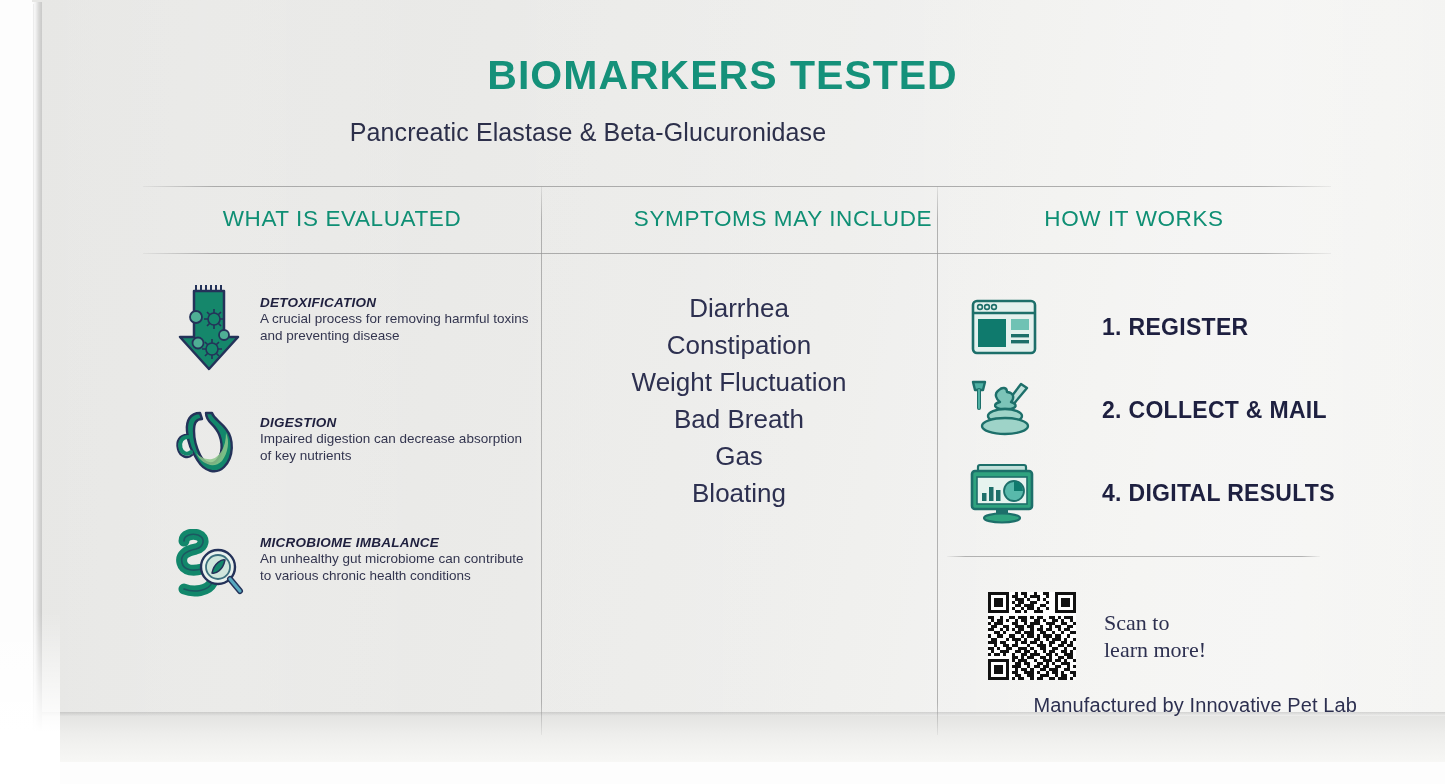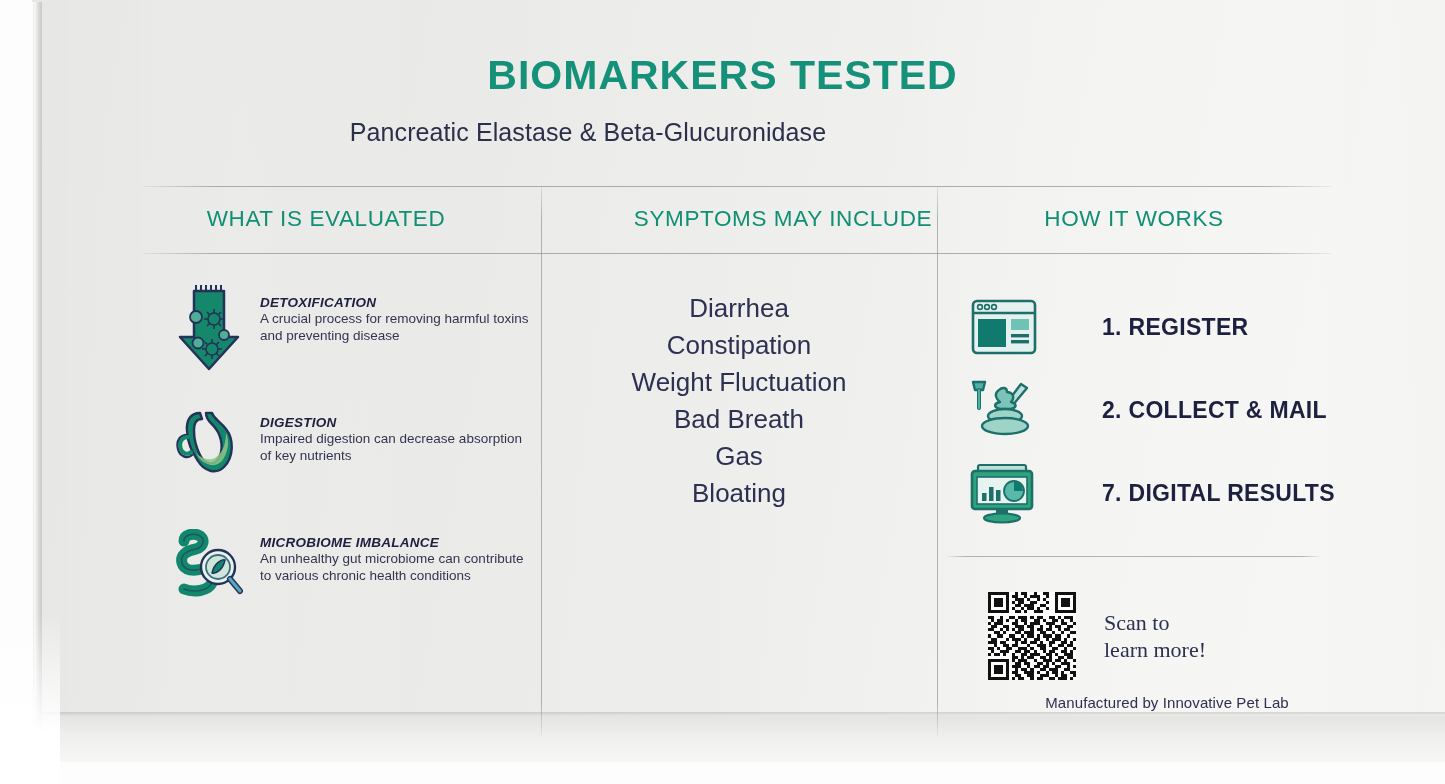--- a/index.html
+++ b/index.html
@@ -79,21 +79,21 @@
   .v-1{left:541px;top:186px;height:549px;}
   .v-2{left:937px;top:186px;height:549px;}
   .h-qr{left:947px;top:556px;width:373px;
     background:linear-gradient(90deg,rgba(170,170,170,0.1),rgba(150,150,150,0.7) 5%,rgba(150,150,150,0.7) 95%,rgba(170,170,170,0.1));}
 
   
   .col-head{
     position:absolute;top:206px;text-align:center;
     font-size:22.5px;font-weight:500;letter-spacing:0.6px;color:#0f8f74;
   }
-  .ch-1{left:127px;width:398px;}
+  .ch-1{left:143px;width:398px;}
   .ch-2{left:541px;width:396px;padding-left:44px;}
   .ch-3{left:937px;width:394px;}
 
   
   .eval-list{position:absolute;left:170px;top:283px;width:360px;}
   .eval-item{position:relative;display:flex;align-items:flex-start;margin-bottom:22px;height:98px;}
   .eval-icon{width:78px;height:92px;flex:0 0 78px;display:flex;align-items:center;justify-content:center;}
   .eval-text{padding-left:12px;padding-top:12px;}
   .eval-title{
     font-size:13.5px;font-weight:bold;color:#20213f;letter-spacing:0.25px;margin-bottom:1px;font-style:italic;
@@ -118,22 +118,22 @@
     padding-left:22px;font-size:23px;font-weight:bold;color:#1e2040;letter-spacing:0.3px;
   }
 
   
   .qr-wrap{position:absolute;left:988px;top:592px;display:flex;align-items:center;font-family:Liberation Serif, serif;}
   .qr{width:88px;height:88px;display:block;background:#ffffff;}
   .qr-text{
     padding-left:28px;font-size:22px;color:#2d3050;line-height:27px;
   }
   .mfg{
-    position:absolute;left:977px;top:694px;width:380px;text-align:center;
-    font-size:15px;color:#2d3050;letter-spacing:0.1px;
+    position:absolute;left:977px;top:694px;width:380px;text-align:right;
+    font-size:20px;color:#2d3050;letter-spacing:0.1px;
   }
 </style>
 </head>
 <body>
 
 <div class="stage">
   <div class="page-bg"></div>
   <div class="box-face">
     <div class="face-sheen"></div>
   </div>
@@ -288,21 +288,21 @@
             <rect x="12" y="32" width="4.5" height="8"></rect>
             <rect x="19" y="26" width="4.5" height="14"></rect>
             <rect x="26" y="29" width="4.5" height="11"></rect>
           </g>
           <circle cx="44" cy="30" r="10" fill="#58b9ab" stroke="#1d6f6a" stroke-width="1.8"></circle>
           <path d="M44 30 L44 20 A10 10 0 0 1 53 30 Z" fill="#0f7a6d"></path>
           <rect x="26" y="48" width="12" height="6" fill="#1d6f6a"></rect>
           <ellipse cx="32" cy="57" rx="18" ry="4.5" fill="#2fa37f" stroke="#1d6f6a" stroke-width="2.2"></ellipse>
         </svg>
       </div>
-      <div class="step-label">7. DIGITAL RESULTS</div>
+      <div class="step-label">4. DIGITAL RESULTS</div>
     </div>
 
   </div>
 
   <div class="qr-wrap">
     <svg class="qr" viewBox="0 0 29 29" shape-rendering="crispEdges">
       <rect width="29" height="29" fill="#ffffff"></rect>
       <g fill="#111111">
         <rect x="0" y="0" width="7" height="1"></rect>
           <rect x="0" y="6" width="7" height="1"></rect>

